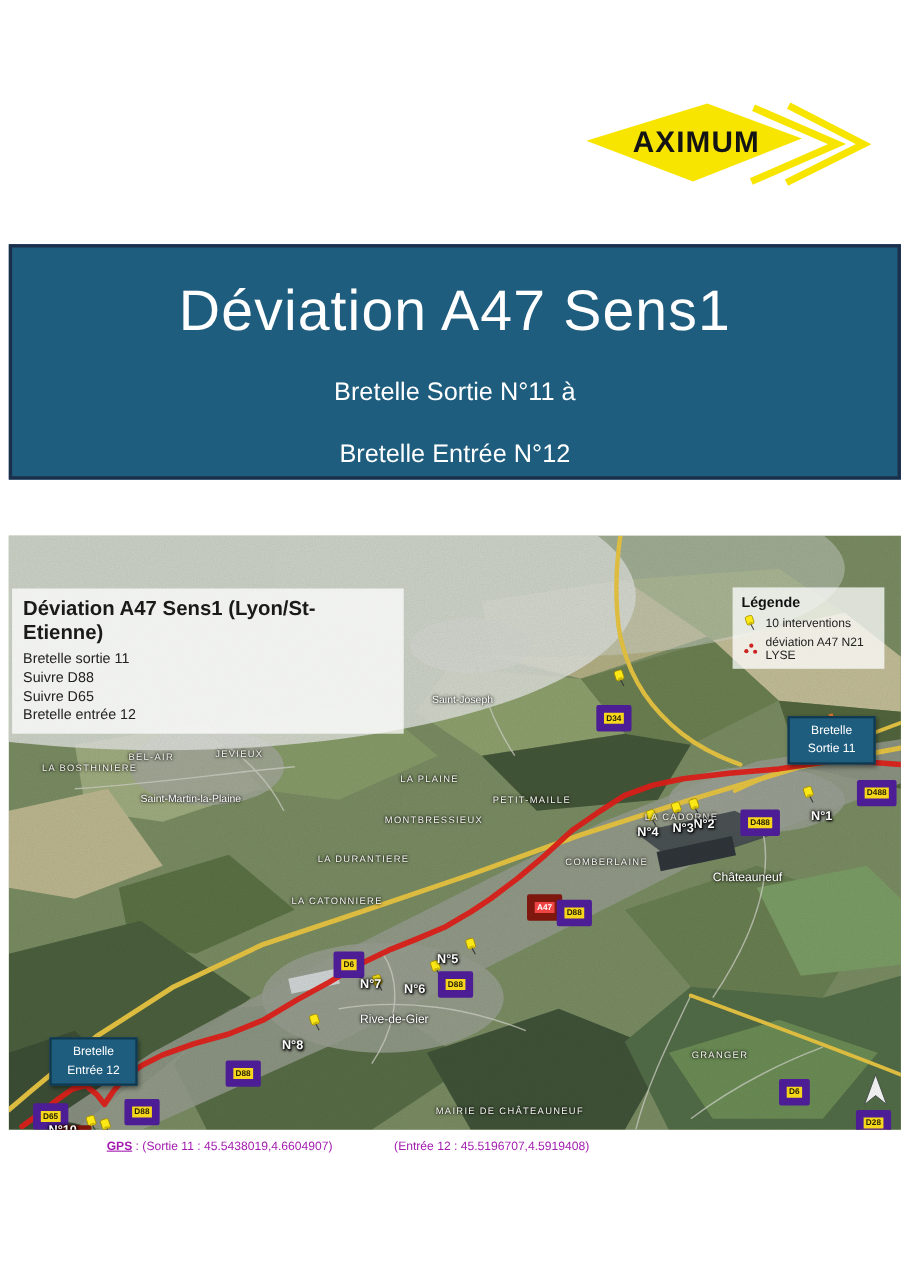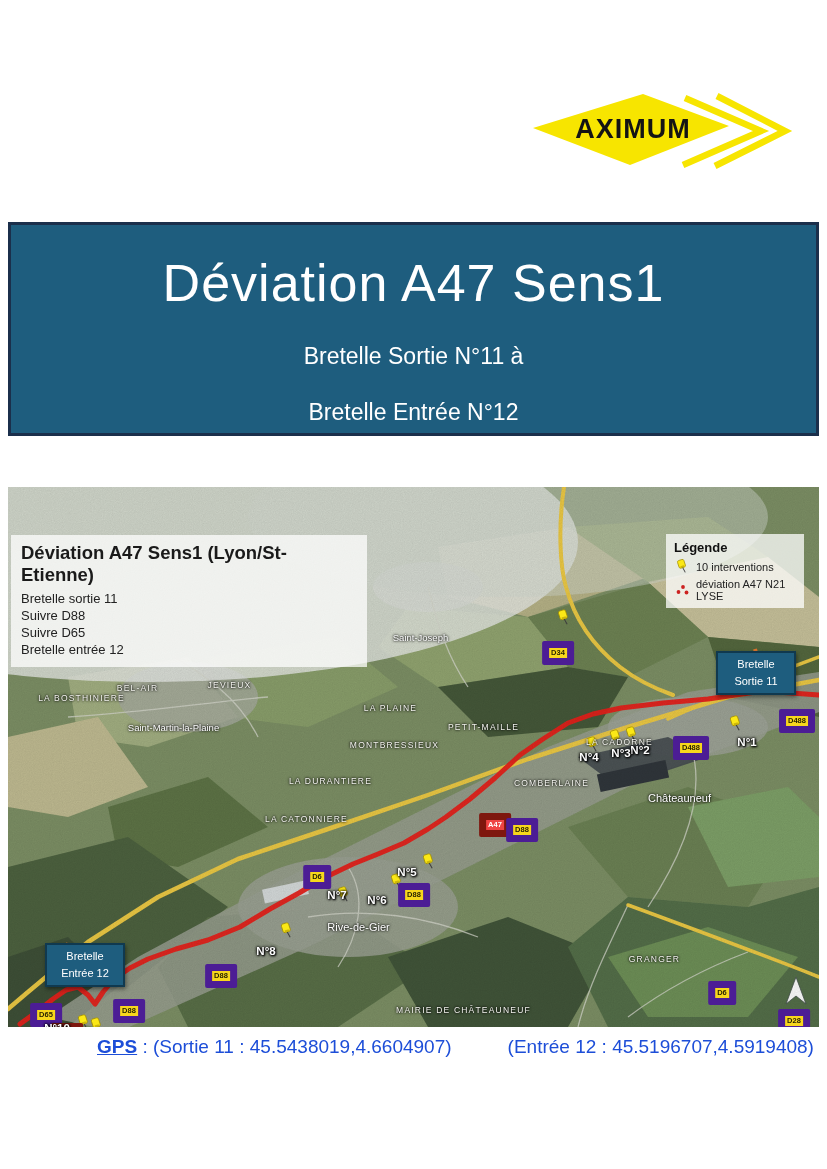--- a/index.html
+++ b/index.html
@@ -48,21 +48,21 @@
     text-shadow:0 0 3px #000,0 0 3px #000,1px 1px 2px #000;}
 
   .shield{position:absolute;transform:translate(-50%,-50%);font-size:7.5px;font-weight:700;
     background:#f7d71c;border:7px solid #4c1d95;color:#241f00;border-radius:2px;
     padding:0px 2px;line-height:10px;white-space:nowrap;}
   .shield.red{background:#ef4444;border-color:#7e170e;color:#fff;}
 
   .pin{position:absolute;transform:translate(-50%,-85%);}
 
   
-  #gpsline{position:absolute;left:97px;top:1036px;font-size:19px;color:#1d4ed8;}
+  #gpsline{position:absolute;left:97px;top:1036px;font-size:11px;color:#a21caf;}
   #gpsline .b{font-weight:700;text-decoration:underline;}
   #gpsline .ent{margin-left:56px;}
 </style>
 </head>
 <body>
 
 <div id="page">
 
   <div id="logo">
     <svg width="262" height="90" viewBox="0 0 262 90">
@@ -288,21 +288,21 @@
         <div class="shield" style="left: 309px; top: 346px;">D6</div>
         <div class="shield" style="left: 406px; top: 364px;">D88</div>
         <div class="shield" style="left: 213px; top: 445px;">D88</div>
         <div class="shield" style="left: 121px; top: 480px;">D88</div>
         <div class="shield" style="left: 38px; top: 484px;">D65</div>
         <div class="shield red" style="left: 59px; top: 504px;">A47</div>
         <div class="shield" style="left: 714px; top: 462px;">D6</div>
         <div class="shield" style="left: 786px; top: 490px;">D28</div>
         <div class="place caps" style="left: 68px; top: 167px;">LA BOSTHINIERE</div>
         <div class="place caps" style="left: 124px; top: 157px;">BEL-AIR</div>
-        <div class="place caps" style="left: 216px; top: 154px;">JEVIEUX</div>
+        <div class="place caps" style="left: 204px; top: 154px;">JEVIEUX</div>
         <div class="place town-sm" style="left: 160px; top: 196px;">Saint-Martin-la-Plaine</div>
         <div class="place town-sm" style="left: 407px; top: 106px;">Saint-Joseph</div>
         <div class="place caps" style="left: 377px; top: 177px;">LA PLAINE</div>
         <div class="place caps" style="left: 470px; top: 196px;">PETIT-MAILLE</div>
         <div class="place caps" style="left: 381px; top: 214px;">MONTBRESSIEUX</div>
         <div class="place caps" style="left: 317px; top: 250px;">LA DURANTIERE</div>
         <div class="place caps" style="left: 293px; top: 288px;">LA CATONNIERE</div>
         <div class="place caps" style="left: 606px; top: 211px;">LA CADORNE</div>
         <div class="place caps" style="left: 538px; top: 252px;">COMBERLAINE</div>
         <div class="place town" style="left: 666px; top: 267px;">Châteauneuf</div>

